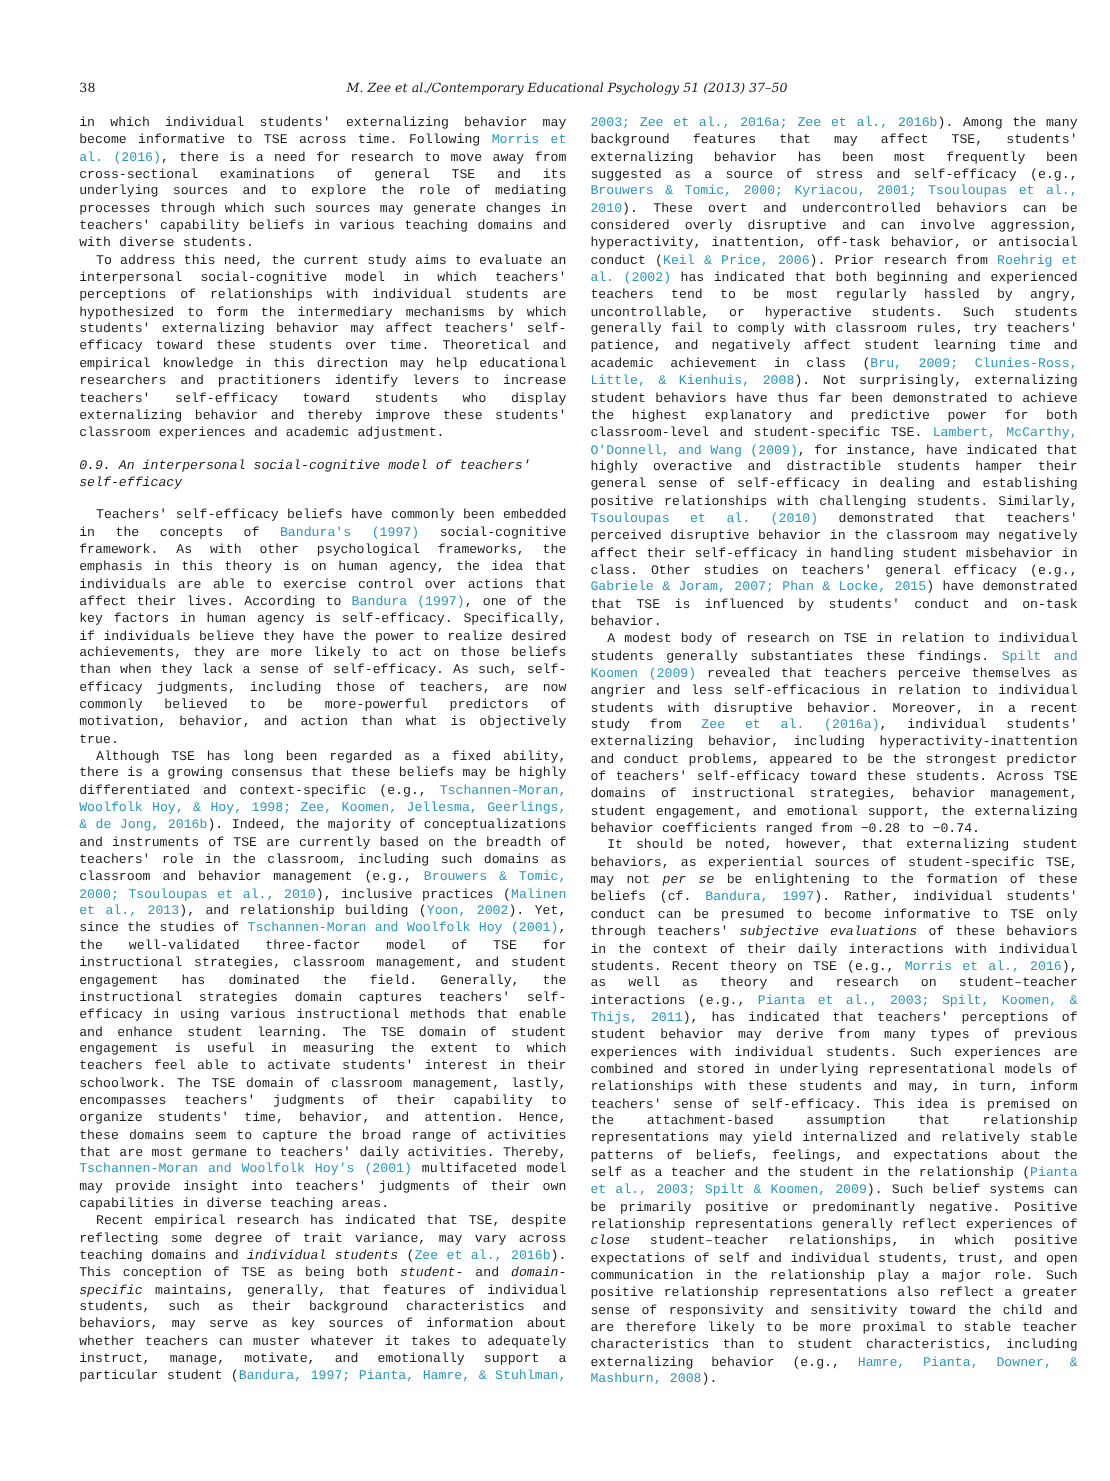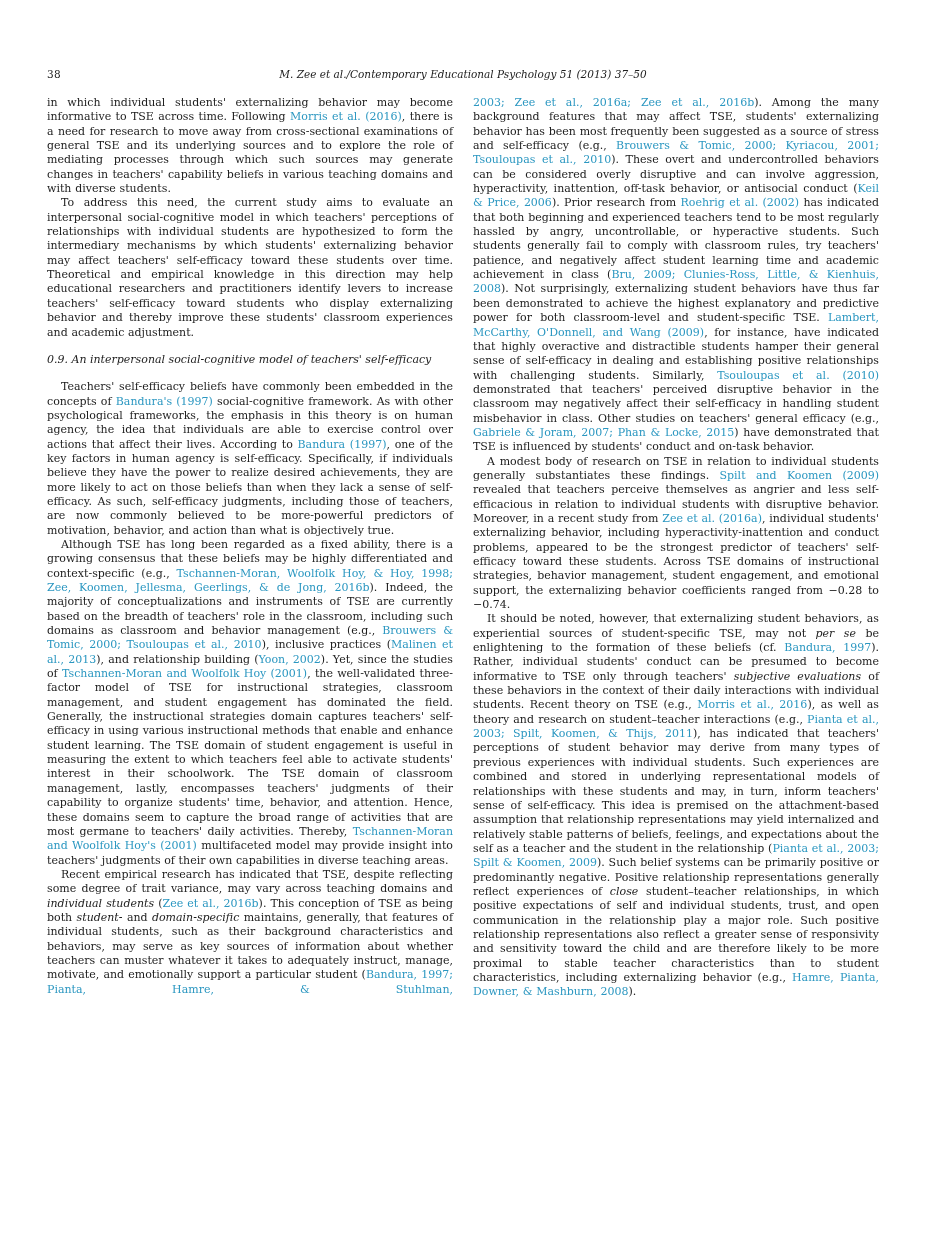--- a/index.html
+++ b/index.html
@@ -12,21 +12,21 @@
     height: 1234px;
     overflow: hidden;
     font-family: "DejaVu Serif", "Liberation Serif", serif;
     color: #1c1c1c;
     position: relative;
   }
   .sheet {
     box-sizing: border-box;
     width: 925px;
     height: 1234px;
-    padding: 68px 46px 0 47px;
+    padding: 68px 46px 0 66px;
   }
   
   .page-header {
     display: grid;
     grid-template-columns: 1fr auto 1fr;
     align-items: baseline;
     font-size: 10.5px;
     margin-bottom: 16px;
   }
   .page-number {
@@ -36,20 +36,21 @@
   }
   .running-head {
     justify-self: center;
     font-style: italic;
   }
   .header-spacer { justify-self: end; }
   
   .columns {
     display: flex;
     gap: 20px;
+    font-family: Liberation Mono, monospace;
   }
   .col {
     width: 406px;
     flex: 0 0 406px;
   }
   .para {
     margin: 0;
     font-size: 11px;
     line-height: 14.35px;
     text-align: justify;

